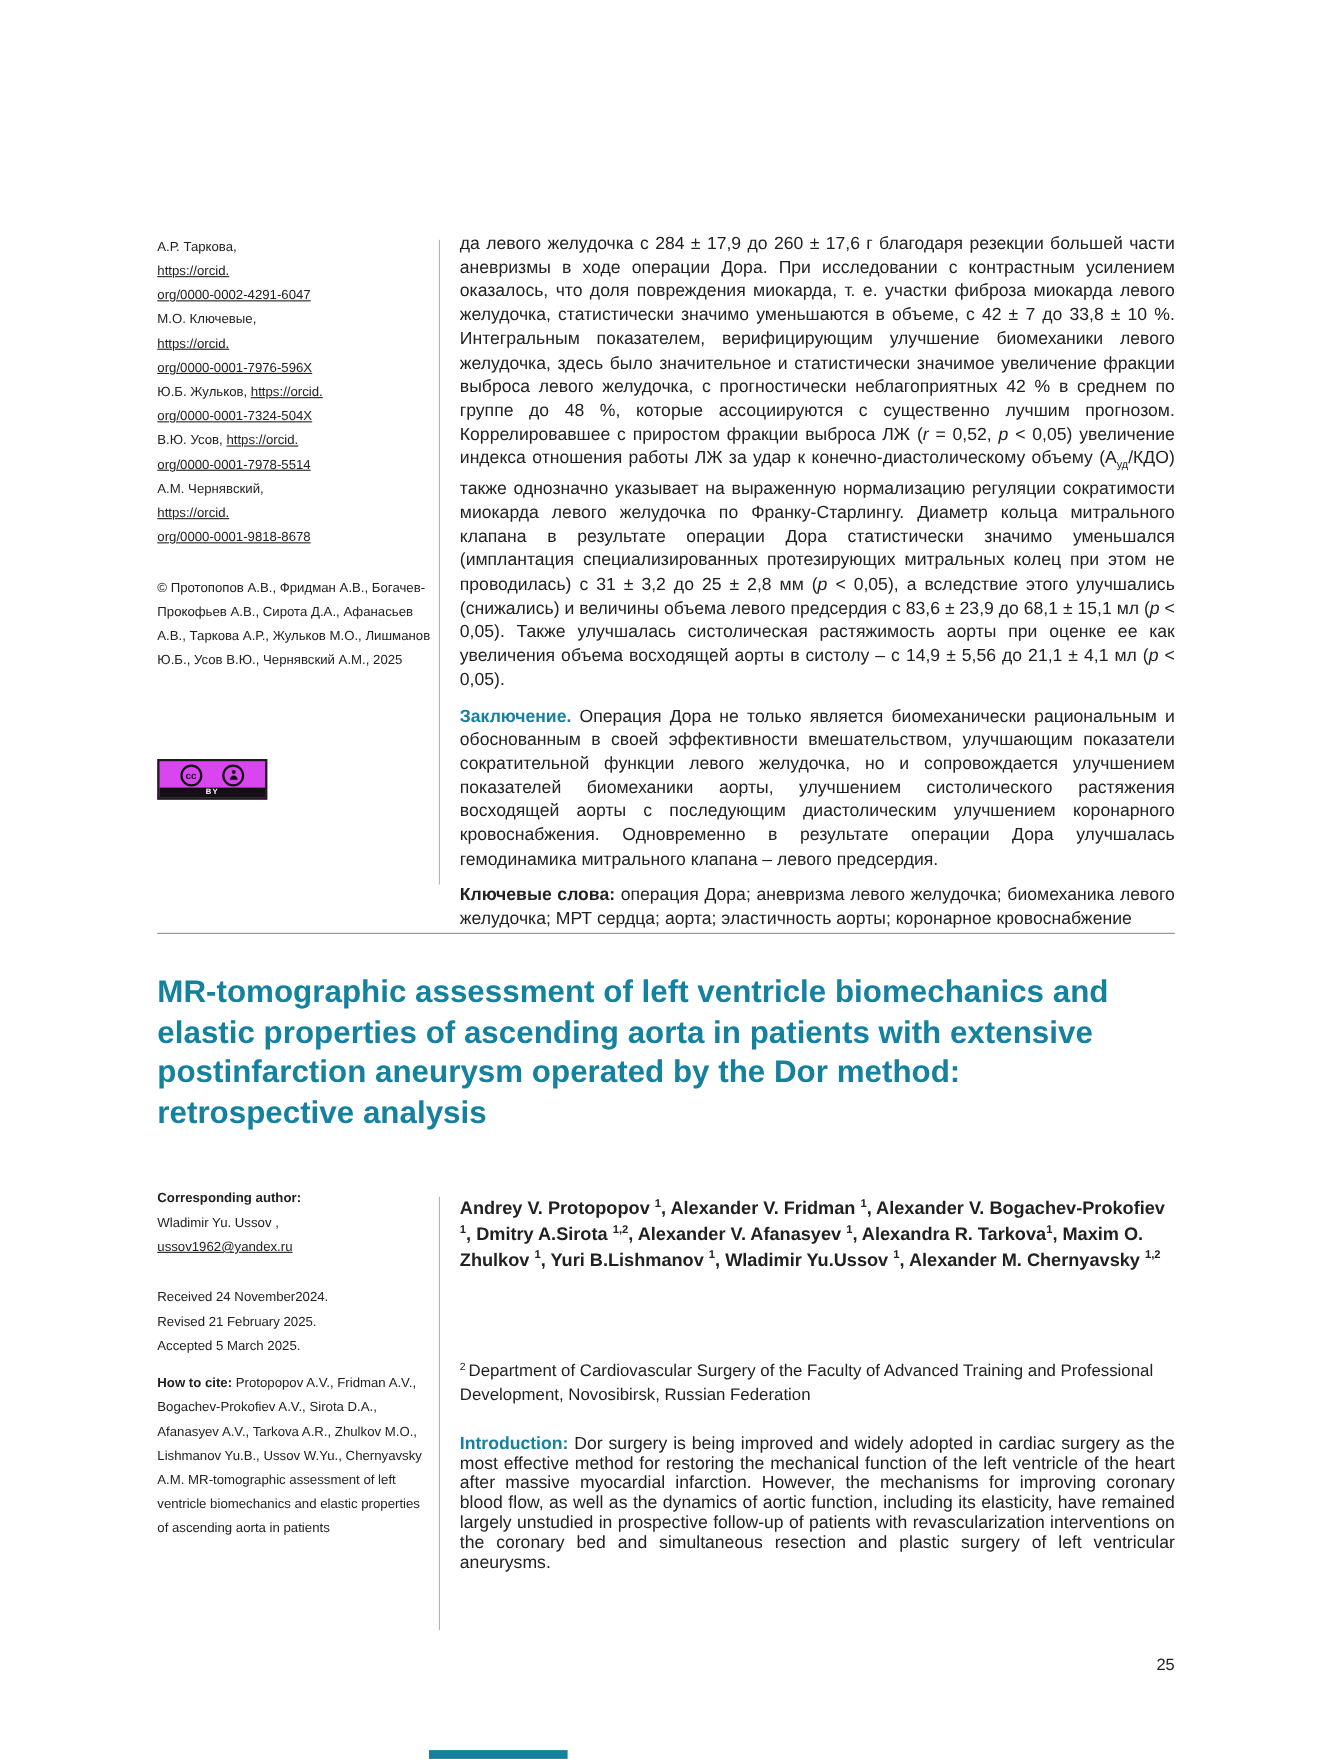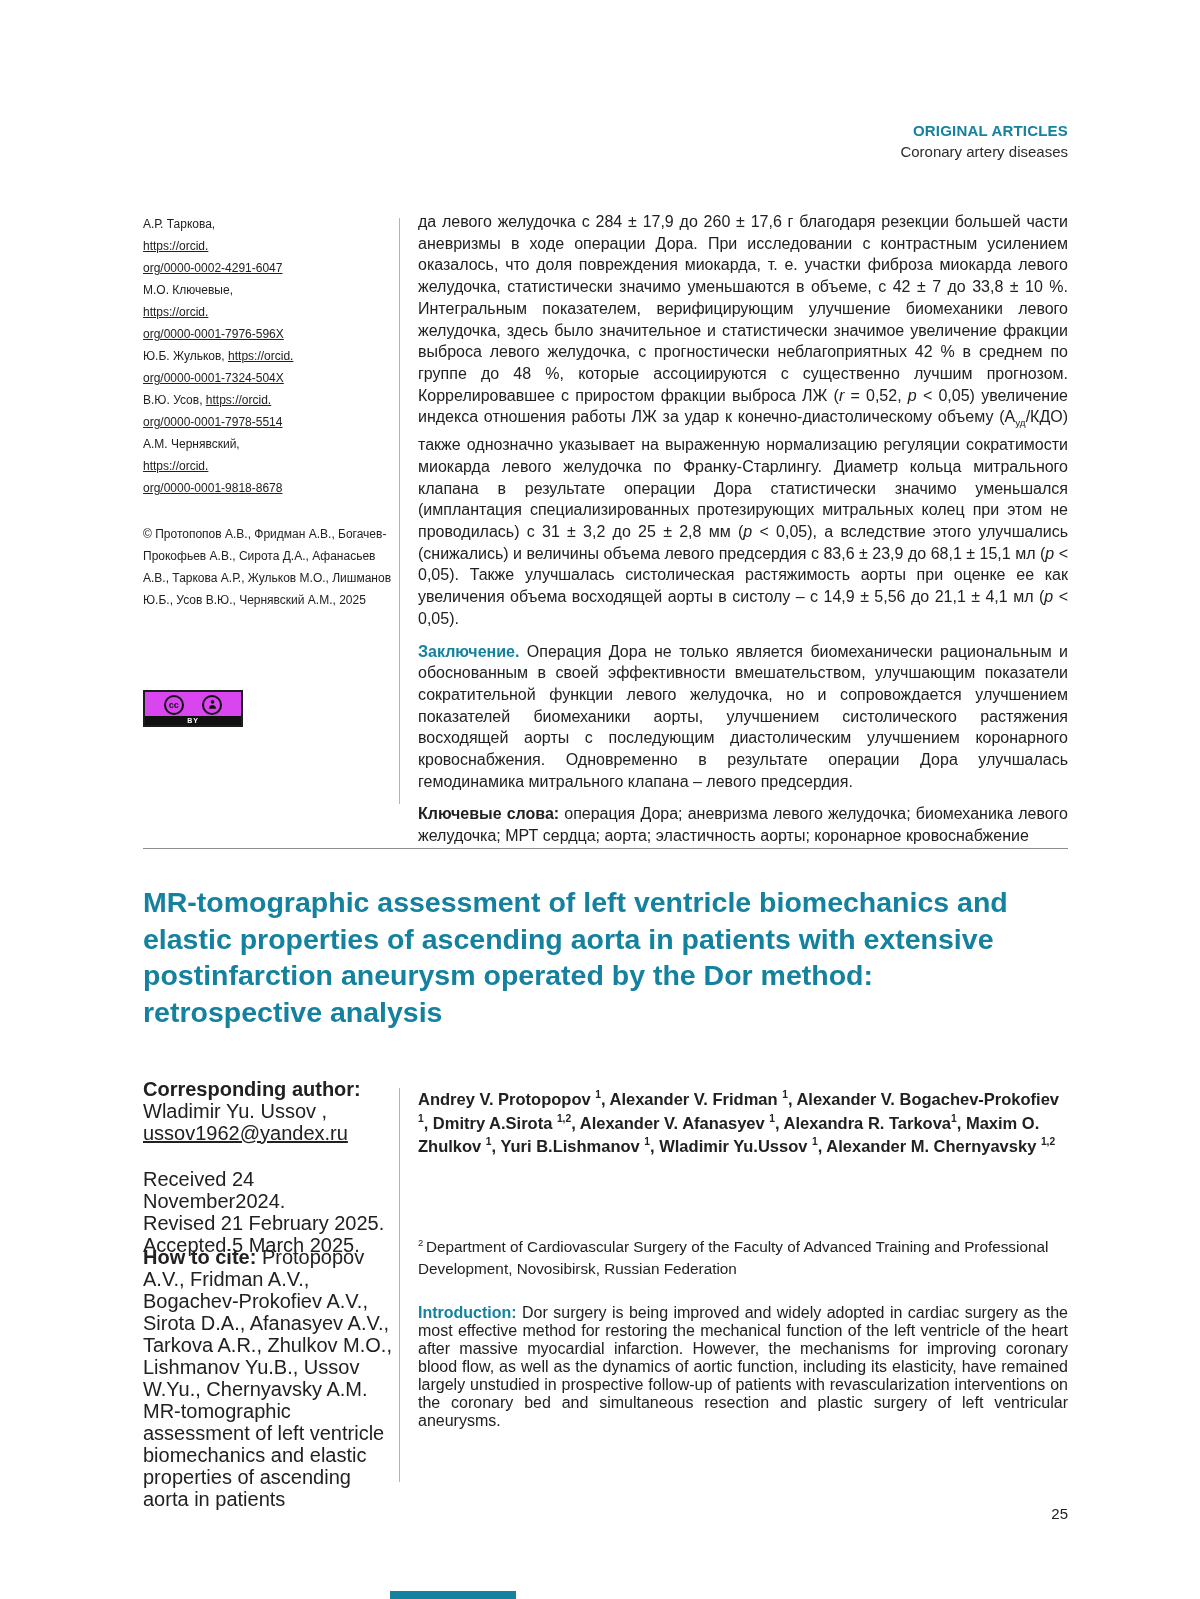--- a/index.html
+++ b/index.html
@@ -34,21 +34,21 @@
   .cc-bar{position:absolute;left:0;right:0;bottom:0;height:9px;background:#111;color:#fff;
     font-size:7px;font-weight:bold;text-align:center;line-height:9px;letter-spacing:1px;}
   
   .right-top{position:absolute;left:418px;top:211px;width:650px;font-size:16px;line-height:21.7px;}
   .para{margin:0;text-align:justify;}
   .para + .para{margin-top:11px;}
   
   .title{position:absolute;left:143px;top:884px;width:885px;margin:0;
     font-size:28.5px;line-height:36.5px;font-weight:bold;color:#14819F;}
   
-  .lb-block{position:absolute;left:143px;width:252px;font-size:20px;line-height:22px;}
+  .lb-block{position:absolute;left:143px;width:252px;font-size:12px;line-height:22px;}
   .corr{top:1078px;}
   .dates{top:1168px;}
   .cite{top:1246px;}
   .bold{font-weight:bold;}
   .link{color:#232021;text-decoration:underline;cursor:pointer;}
   
   .rb-authors{position:absolute;left:418px;top:1085px;width:650px;margin:0;
     font-size:16.5px;line-height:20px;font-weight:bold;text-align:left;}
   .affil{position:absolute;left:418px;width:650px;margin:0;font-size:15.3px;line-height:21.5px;white-space:pre-line;}
   .affil-1{top:1186px;}
@@ -57,24 +57,20 @@
   .intro{position:absolute;left:418px;top:1304px;width:650px;}
   
   .page-num{position:absolute;top:1505px;right:132px;font-size:15px;color:#232021;margin-left:36px;}
   .footer-accent{position:absolute;left:390px;top:1591px;width:126px;height:8px;background:#14819F;}
 </style>
 </head>
 <body>
 
 <div class="page">
 
-  <div class="header">
-    <div class="header-section">ORIGINAL ARTICLES</div>
-    <div class="header-sub">Coronary artery diseases</div>
-  </div>
 
   <div class="left-top">
     <div class="orcid-entry"><span>А.Р. Таркова,
 </span><span class="seg-u">https://orcid.
 org/0000-0002-4291-6047</span></div>
     <div class="orcid-entry"><span>М.О. Ключевые,
 </span><span class="seg-u">https://orcid.
 org/0000-0001-7976-596X</span></div>
     <div class="orcid-entry"><span>Ю.Б. Жульков, </span><span class="seg-u">https://orcid.
 org/0000-0001-7324-504X</span></div>

